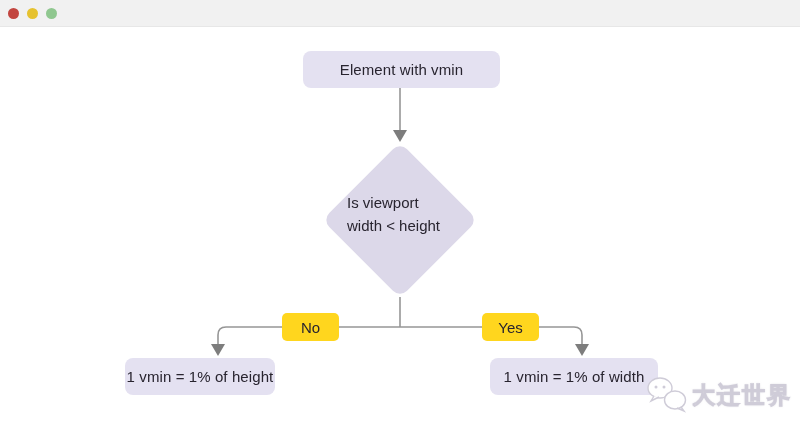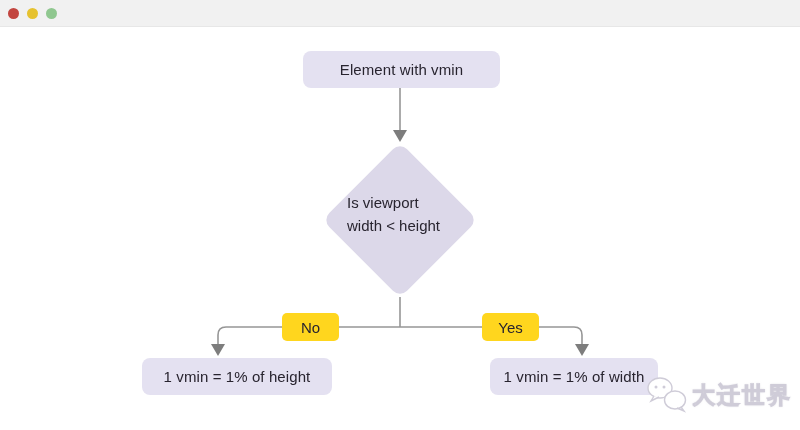--- a/index.html
+++ b/index.html
@@ -40,21 +40,21 @@
   .node {
     position: absolute;
     display: flex; align-items: center; justify-content: center;
     background: #e4e1f1;
     border-radius: 8px;
     font-size: 15px;
     letter-spacing: 0.1px;
     z-index: 2;
   }
   .node-start   { left: 303px; top: 51px;  width: 197px; height: 37px; }
-  .node-result-no  { left: 125px; top: 358px; width: 190px; height: 37px; margin-left: 17px; }
+  .node-result-no  { left: 125px; top: 358px; width: 150px; height: 37px; }
   .node-result-yes { left: 490px; top: 358px; width: 168px; height: 37px; }
 
   .decision-shape {
     position: absolute;
     left: 345px; top: 165px;
     width: 110px; height: 110px;
     background: #dcd8e9;
     border-radius: 10px;
     transform: rotate(45deg);
     z-index: 2;

